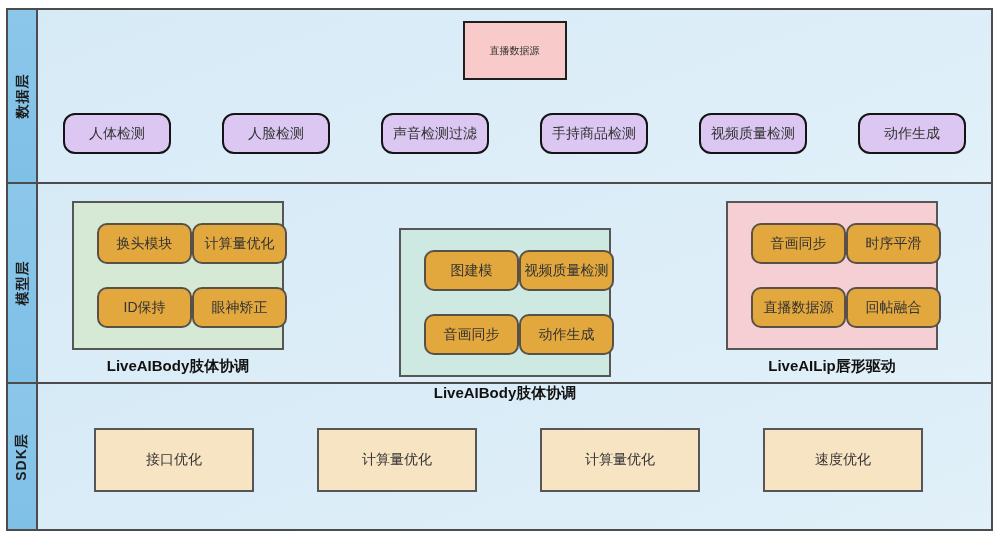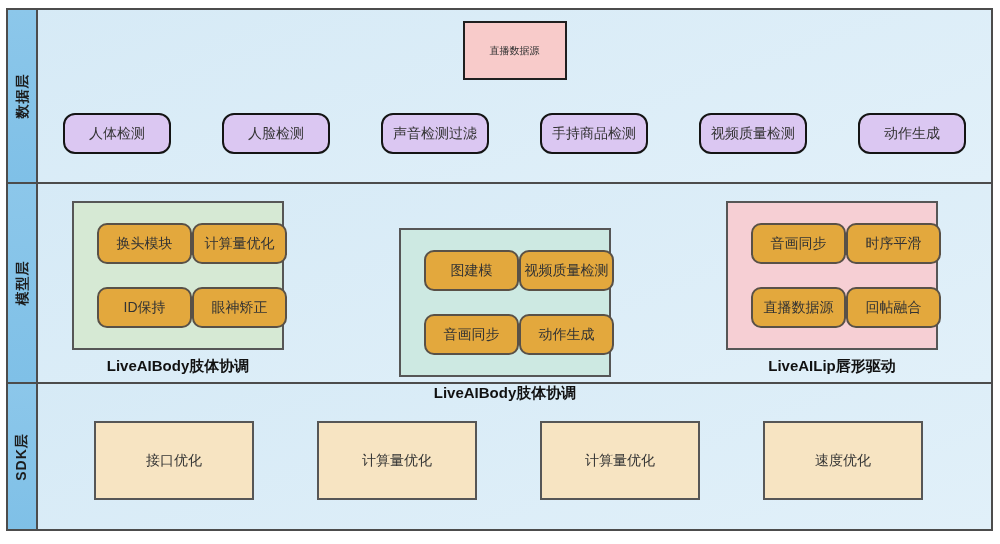--- a/index.html
+++ b/index.html
@@ -41,22 +41,22 @@
   .c-green { background:#d6e9d4; }
   .c-teal  { background:#cde9e2;margin-top:27px; }
   .c-pink  { background:#f6cfd4; }
   .chip { background:#e3a83d; border:2px solid #595147; border-radius:10px;
           display:flex; align-items:center; justify-content:center; font-size:14px; }
   .group-label { text-align:center; font-weight:bold; font-size:15px;
                  margin-top:7px; color:#111; }
 
   
   .sdk-row { display:flex; justify-content:space-between; padding:37px 68px 0 56px; }
-  .sdk-box { width:160px; height:79px; background:#f7e4c2; border:2px solid #565656;
-             display:flex; align-items:center; justify-content:center; font-size:14px; }
+  .sdk-box { width:160px; height:64px; background:#f7e4c2; border:2px solid #565656;
+             display:flex; align-items:center; justify-content:center; font-size:14px;margin-top:7px; }
 </style>
 </head>
 <body>
 
 <div class="diagram">
 
   <div class="band band-data">
     <div class="band-strip">
       <span>数据层</span>
     </div>

